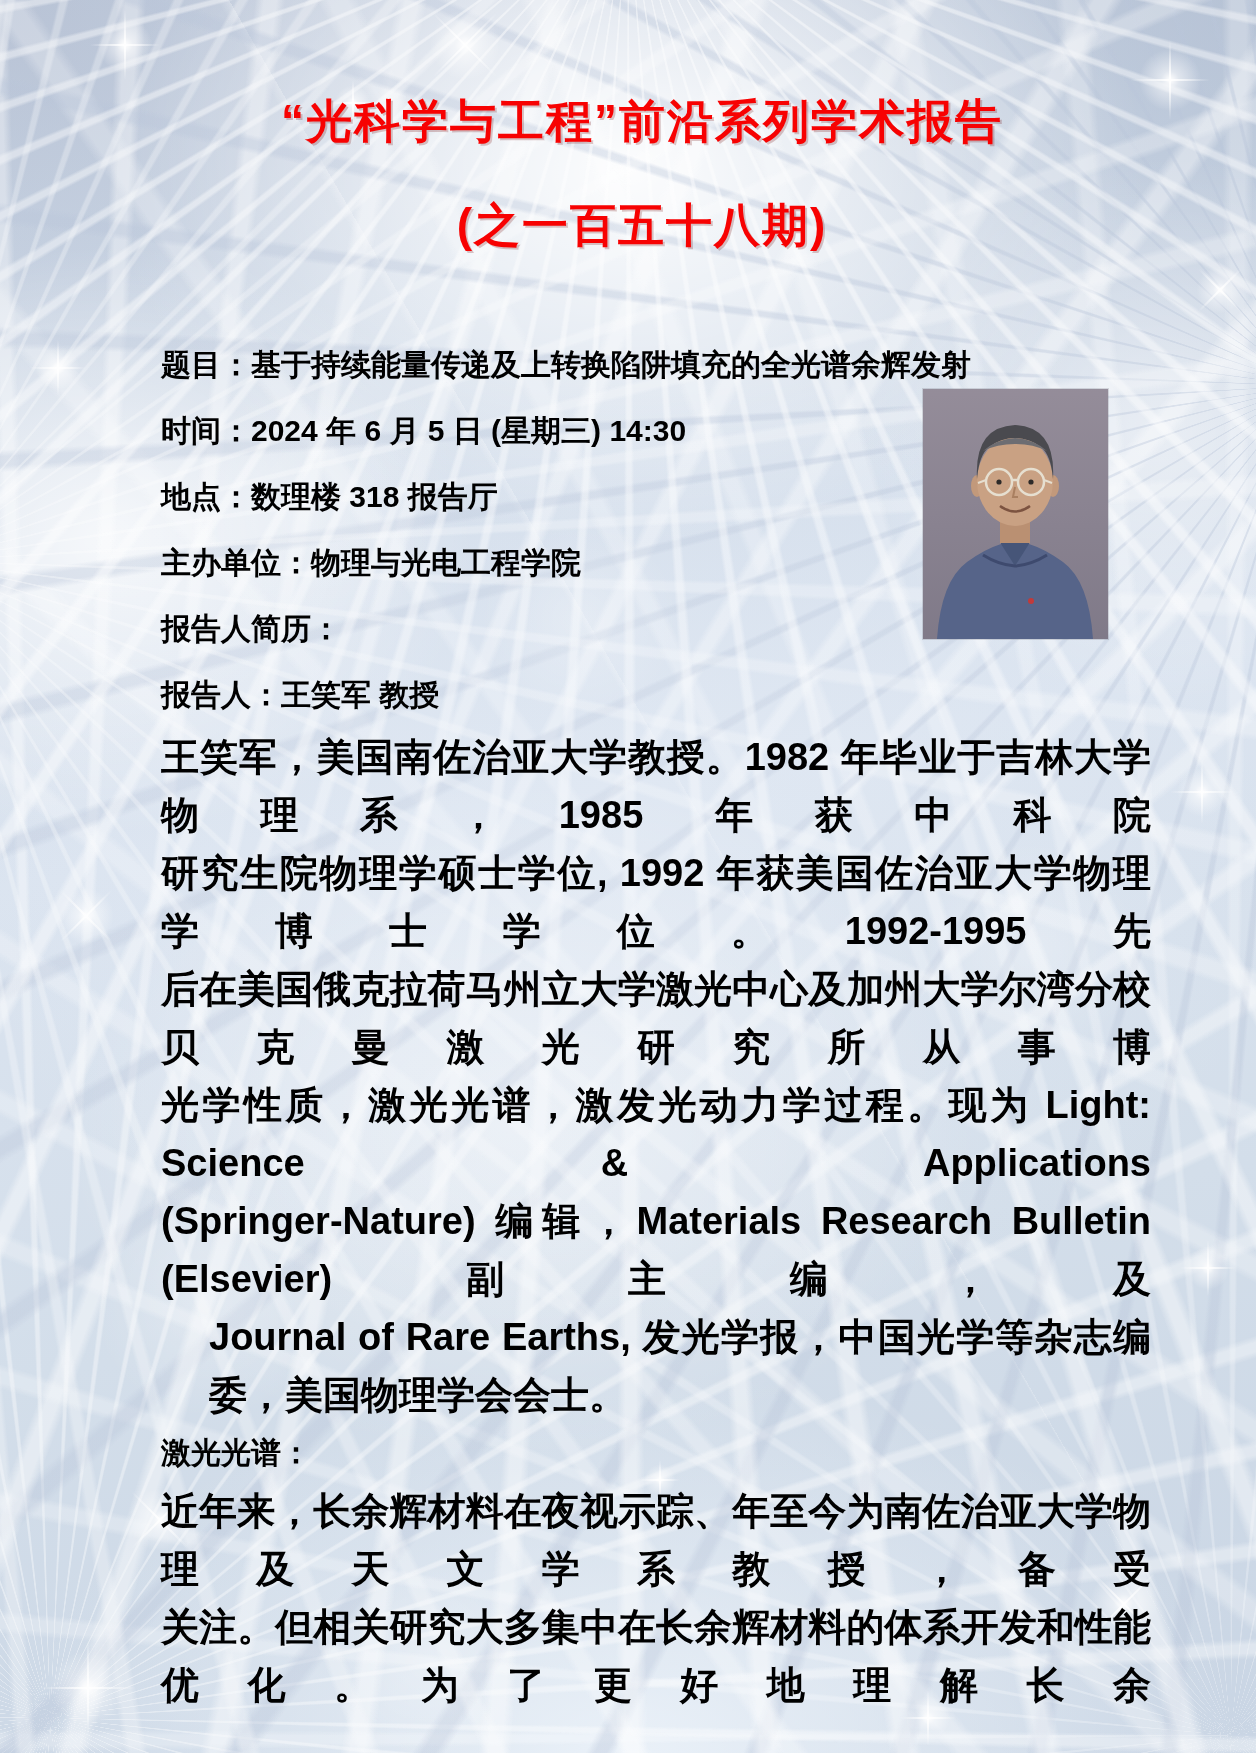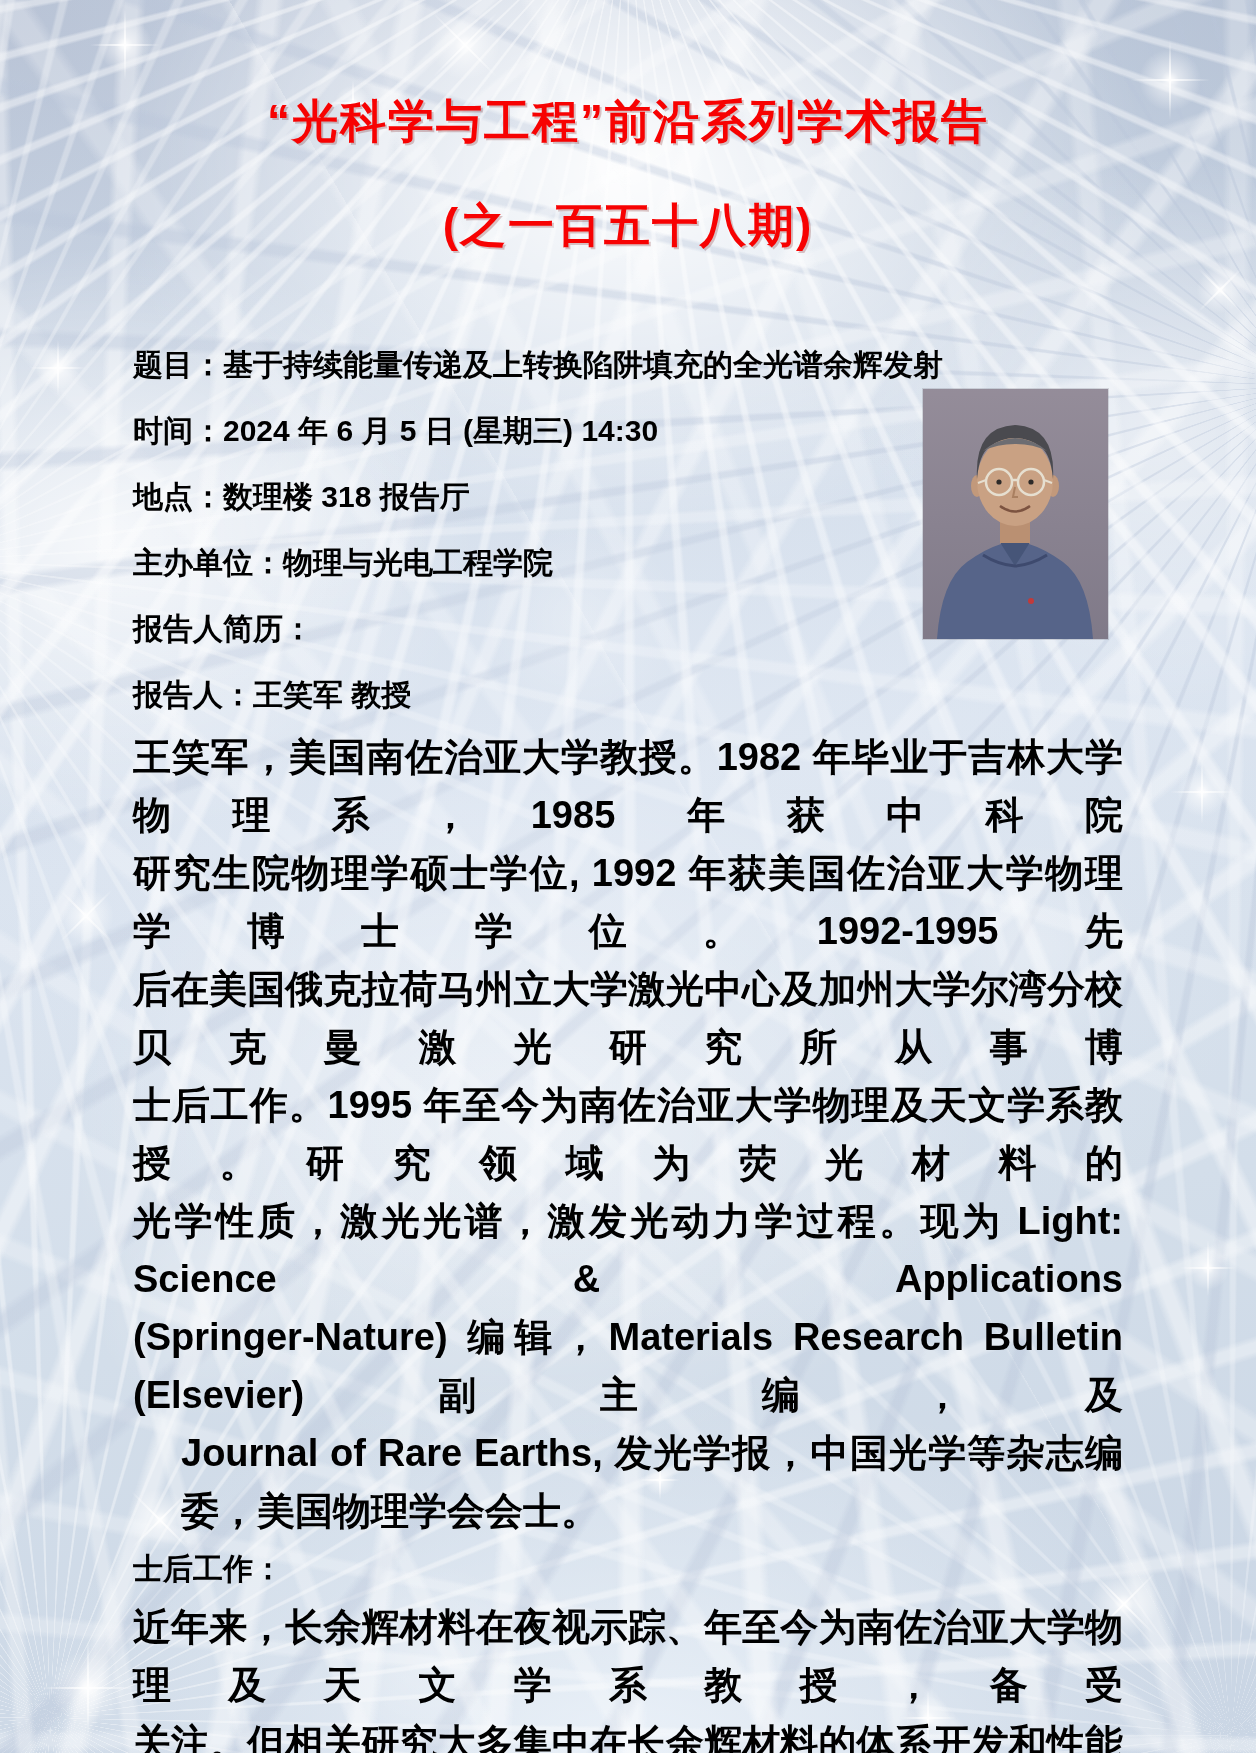--- a/index.html
+++ b/index.html
@@ -15,20 +15,21 @@
     color:#000;
     background:
       radial-gradient(ellipse 720px 520px at 628px 170px, rgba(255,255,255,0.95), rgba(255,255,255,0) 72%),
       radial-gradient(ellipse 520px 420px at 110px 540px, rgba(255,255,255,0.80), rgba(255,255,255,0) 70%),
       radial-gradient(ellipse 430px 390px at 1160px 430px, rgba(255,255,255,0.55), rgba(255,255,255,0) 70%),
       radial-gradient(ellipse 640px 470px at 520px 1120px, rgba(255,255,255,0.55), rgba(255,255,255,0) 72%),
       radial-gradient(ellipse 820px 520px at 628px 1760px, rgba(240,246,252,0.85), rgba(255,255,255,0) 75%),
       radial-gradient(circle at 100% 0%, rgba(150,165,190,0.40), rgba(150,165,190,0) 28%),
       radial-gradient(circle at 0% 0%, rgba(160,172,195,0.35), rgba(160,172,195,0) 25%),
       linear-gradient(170deg, #c5cfdf 0%, #cfdae8 18%, #dbe4f0 45%, #d3deea 70%, #c9d5e4 100%);
+    padding-left: 28px;
   }
   
   .poster::before {
     content:""; position:absolute; inset:0; pointer-events:none;
     background:
       repeating-conic-gradient(from 140deg at 50% -6%, rgba(255,255,255,0) 0deg 1.6deg, rgba(255,255,255,0.50) 1.9deg 2.3deg, rgba(255,255,255,0) 2.6deg 4.2deg),
       repeating-conic-gradient(from 205deg at -6% 32%, rgba(255,255,255,0) 0deg 2.0deg, rgba(255,255,255,0.35) 2.3deg 2.8deg, rgba(255,255,255,0) 3.1deg 5.2deg),
       repeating-conic-gradient(from 300deg at 104% 22%, rgba(205,215,232,0) 0deg 2.2deg, rgba(186,198,218,0.45) 2.5deg 2.9deg, rgba(205,215,232,0) 3.2deg 5.4deg),
       repeating-conic-gradient(from 20deg at 4% 98%, rgba(255,255,255,0) 0deg 1.8deg, rgba(255,255,255,0.45) 2.1deg 2.5deg, rgba(255,255,255,0) 2.8deg 4.6deg),
       repeating-conic-gradient(from 330deg at 98% 99%, rgba(255,255,255,0) 0deg 2.2deg, rgba(255,255,255,0.30) 2.5deg 3.0deg, rgba(255,255,255,0) 3.3deg 5.5deg);
@@ -143,27 +144,26 @@
       <div class="info-line">时间：2024 年 6 月 5 日 (星期三) 14:30</div>
       <div class="info-line">地点：数理楼 318 报告厅</div>
       <div class="info-line">主办单位：物理与光电工程学院</div>
       <div class="info-line">报告人简历：</div>
       <div class="info-line">报告人：王笑军 教授</div>
 
       <div class="para">
         <div class="jline">王笑军，美国南佐治亚大学教授。1982 年毕业于吉林大学物理系，1985 年获中科院</div>
         <div class="jline">研究生院物理学硕士学位, 1992 年获美国佐治亚大学物理学博士学位。1992-1995 先</div>
         <div class="jline">后在美国俄克拉荷马州立大学激光中心及加州大学尔湾分校贝克曼激光研究所从事博</div>
-        <div class="jline">士后工作。1995 年至今为南佐治亚大学物理及天文学系教授。研究领域为荧光材料的</div>
         <div class="jline">光学性质，激光光谱，激发光动力学过程。现为 Light: Science &amp; Applications</div>
         <div class="jline">(Springer-Nature) 编辑，Materials Research Bulletin (Elsevier) 副主编，及</div>
         <div class="jline last">Journal of Rare Earths, 发光学报，中国光学等杂志编委，美国物理学会会士。</div>
       </div>
 
-      <div class="para-heading">士后工作：</div>
+      <div class="para-heading">激光光谱：</div>
 
       <div class="para">
         <div class="jline">近年来，长余辉材料在夜视示踪、年至今为南佐治亚大学物理及天文学系教授，备受</div>
         <div class="jline">关注。但相关研究大多集中在长余辉材料的体系开发和性能优化。为了更好地理解长余</div>
 
       </div>
 
     </div>
   </div>
 

